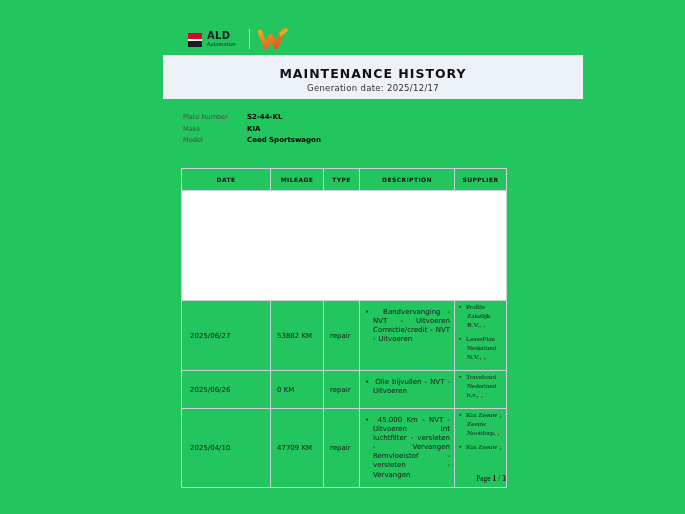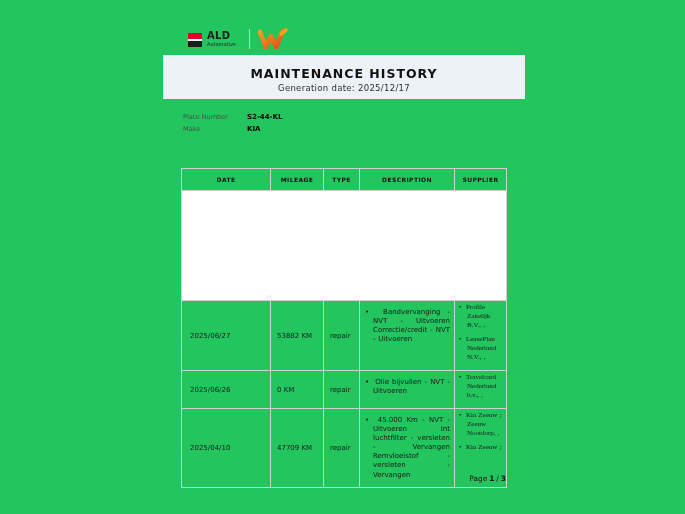--- a/index.html
+++ b/index.html
@@ -15,21 +15,21 @@
   .sg-mark{width:14px;height:14px;margin-top:2px;display:flex;flex-direction:column;}
   .sg-mark .r{height:6px;background:#e60028;}
   .sg-mark .w{height:2px;background:#ffffff;}
   .sg-mark .b{height:6px;background:#1d1d1b;}
   .brand-text{margin-left:5px;line-height:1;}
   .brand-name{font-size:10px;font-weight:bold;color:#1d1d1b;letter-spacing:.3px;}
   .brand-sub{font-size:5px;color:#1d1d1b;margin-top:1.5px;}
   .logo-divider{width:1px;height:20px;background:#c9ccd1;margin:0 7px 0 13px;}
 
   
-  .banner{position:absolute;left:163px;top:55px;width:362px;height:44px;
+  .banner{position:absolute;left:163px;top:55px;width:420px;height:44px;
           background:#edf1f8;text-align:center;}
   .banner-title{font-size:12.5px;font-weight:bold;letter-spacing:1px;color:#111;margin-top:11px;}
   .banner-sub{font-size:8.5px;color:#2e2e2e;margin-top:2px;letter-spacing:.3px;}
 
   
   .vehicle{position:absolute;left:183px;top:110px;}
   .v-row{display:flex;height:11.4px;align-items:flex-end;}
   .v-label{width:64px;font-size:6.6px;color:#4d4d4d;}
   .v-value{font-size:7px;font-weight:bold;color:#000;}
 
@@ -49,21 +49,21 @@
   .bi{padding-left:8px;text-indent:-8px;line-height:1.3;margin-bottom:5px;
       text-align:justify;word-spacing:.5px;}
   .c-supp .bi{text-align:left;}
   .bi .dot{display:inline;}
   tr.r1{height:70px;} tr.r2{height:38px;} tr.r3{height:62px;}
 
   
   .footer{position:absolute;left:181px;top:474px;width:325px;text-align:right;
           font-size:7.4px;color:#111;}
   .footer b{font-weight:bold;}
-  .footer span,.footer b{margin-left:2px;}
+  .footer span,.footer b{margin-left:2px;font-family:Liberation Serif, serif;}
 </style>
 </head>
 <body>
 
 <div class="page">
 
   <div class="logo-row">
     <div class="sg-mark">
       <div class="r"></div>
         <div class="w"></div>
@@ -92,20 +92,24 @@
   </div>
 
   <div class="vehicle">
     <div class="v-row">
       <div class="v-label">Plate Number</div>
       <div class="v-value">S2-44-KL</div>
     </div>
     <div class="v-row">
       <div class="v-label">Make</div>
       <div class="v-value">KIA</div>
+    </div>
+    <div class="v-row">
+      <div class="v-label">Model</div>
+      <div class="v-value">Ceed Sportswagon</div>
     </div>
   </div>
 
   <table class="maint">
     <colgroup>
       <col style="width:89px">
         <col style="width:53px">
         <col style="width:36px">
       <col style="width:95px">
         <col style="width:52px">

